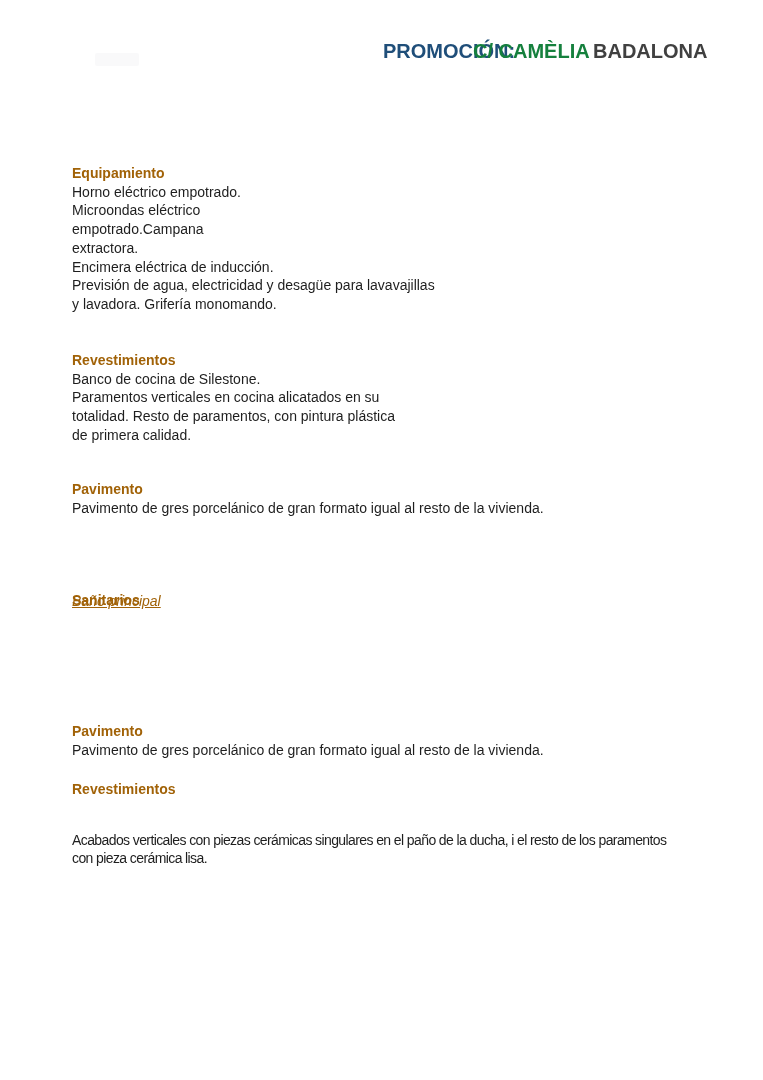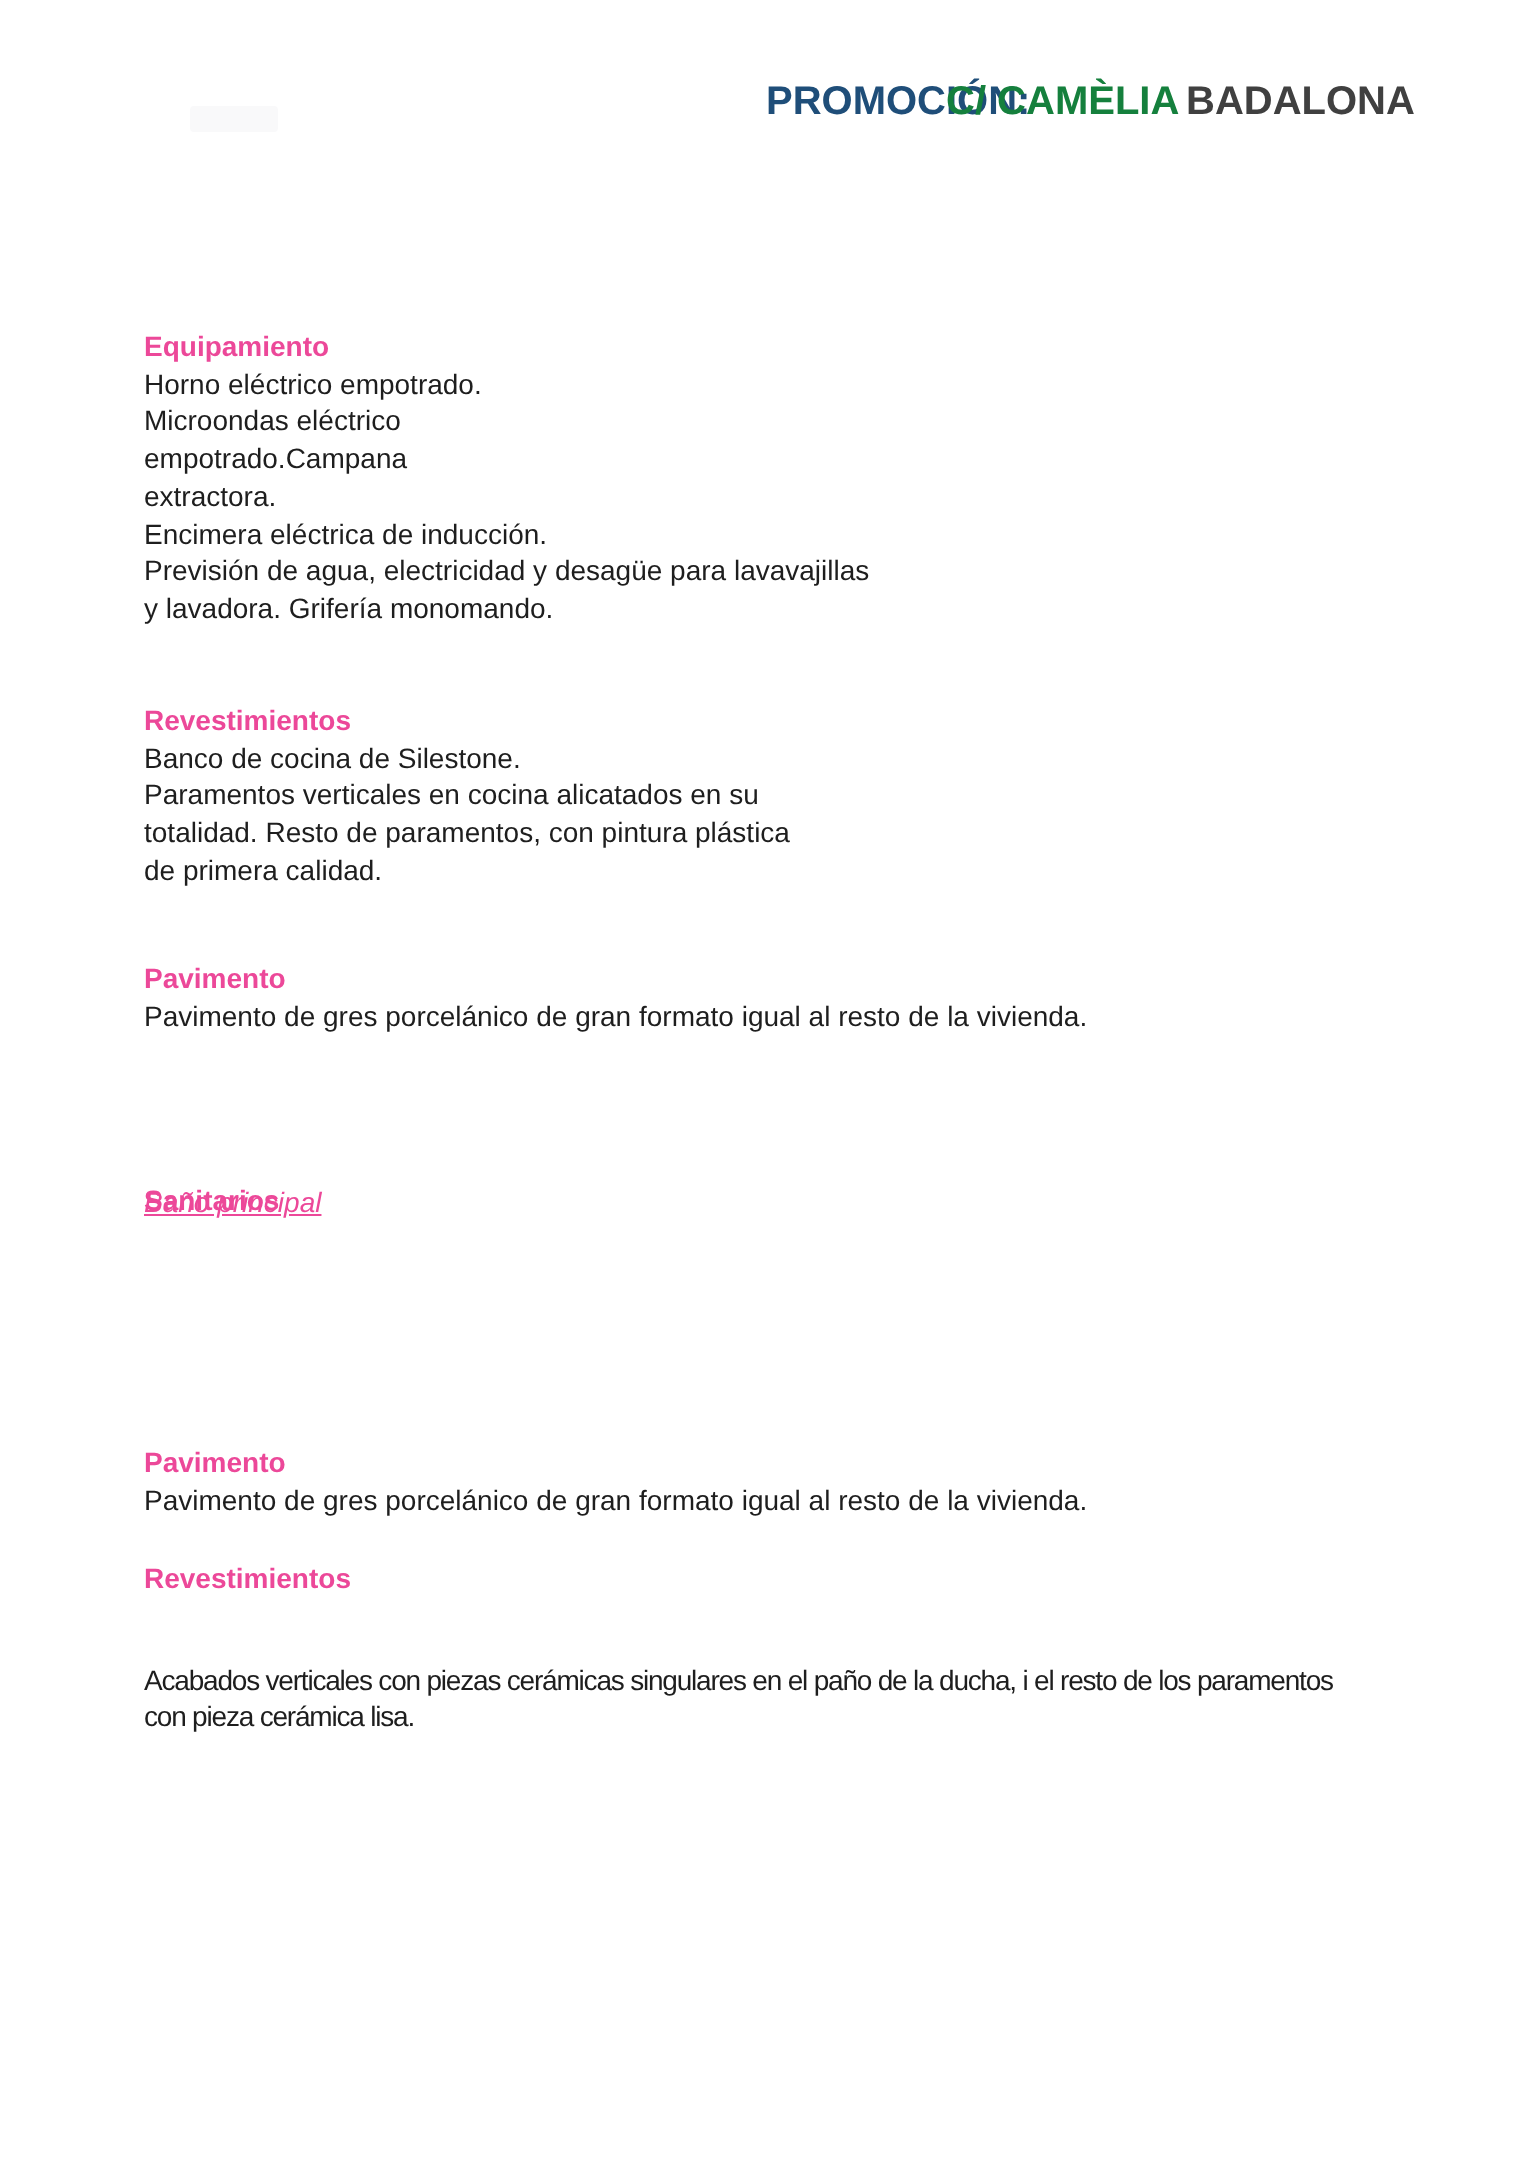--- a/index.html
+++ b/index.html
@@ -43,21 +43,21 @@
   .sec {
     position: absolute;
     left: 72px;
     right: 30px;
   }
   .sec .h {
     margin: 0;
     font-size: 14px;
     line-height: 18.7px;
     font-weight: bold;
-    color: #ec4899;
+    color: #a16207;
   }
   .sec .body {
     margin: 0;
     font-size: 14px;
     line-height: 18.7px;
     white-space: pre-wrap;
   }
   .sec-equipamiento      { top: 164px; }
   .sec-revest-cocina     { top: 351px; }
   .sec-pavimento-cocina  { top: 480px; }

